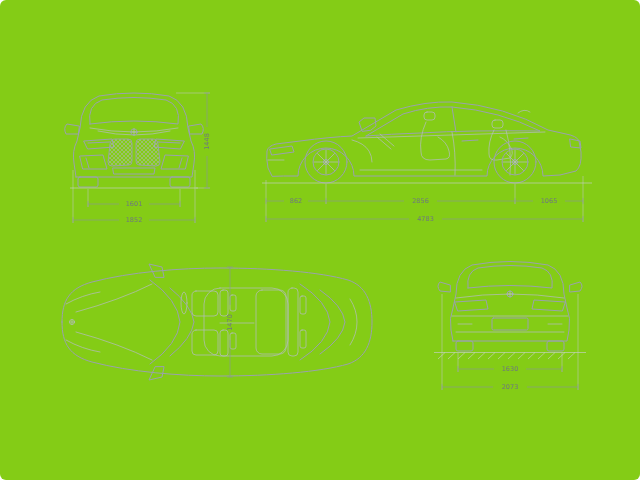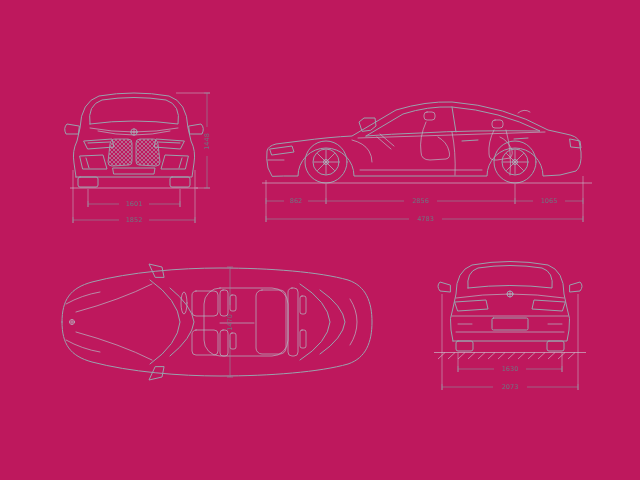--- a/index.html
+++ b/index.html
@@ -1,16 +1,16 @@
 <!DOCTYPE html>
 <html><head>
 <meta charset="utf-8">
 <style>
   html,body{margin:0;padding:0;background:#ffffff;}
-  .canvas{position:relative;width:640px;height:480px;background:#be185d;overflow:hidden;}
+  .canvas{position:relative;width:640px;height:480px;background:#84cc16;overflow:hidden;border-radius:6px;}
   svg{display:block;}
   .car{fill:none;stroke:#9aa2ad;stroke-width:1;stroke-linecap:round;stroke-linejoin:round;}
   .lt{fill:none;stroke:#b6bcc5;stroke-width:.7;stroke-linecap:round;stroke-linejoin:round;}
   .dim{fill:none;stroke:#8b939e;stroke-width:.6;}
   .ext{fill:none;stroke:#c6cbd3;stroke-width:.5;}
   .ground{fill:none;stroke:#ccd1d8;stroke-width:.6;}
   .mesh{fill:url(#meshpat);stroke:#9aa2ad;stroke-width:.9;}
   .dimtext{font-family:"DejaVu Sans", sans-serif;font-size:6.5px;fill:#6e7681;text-anchor:middle;dominant-baseline:middle;}
 </style>
 </head>

